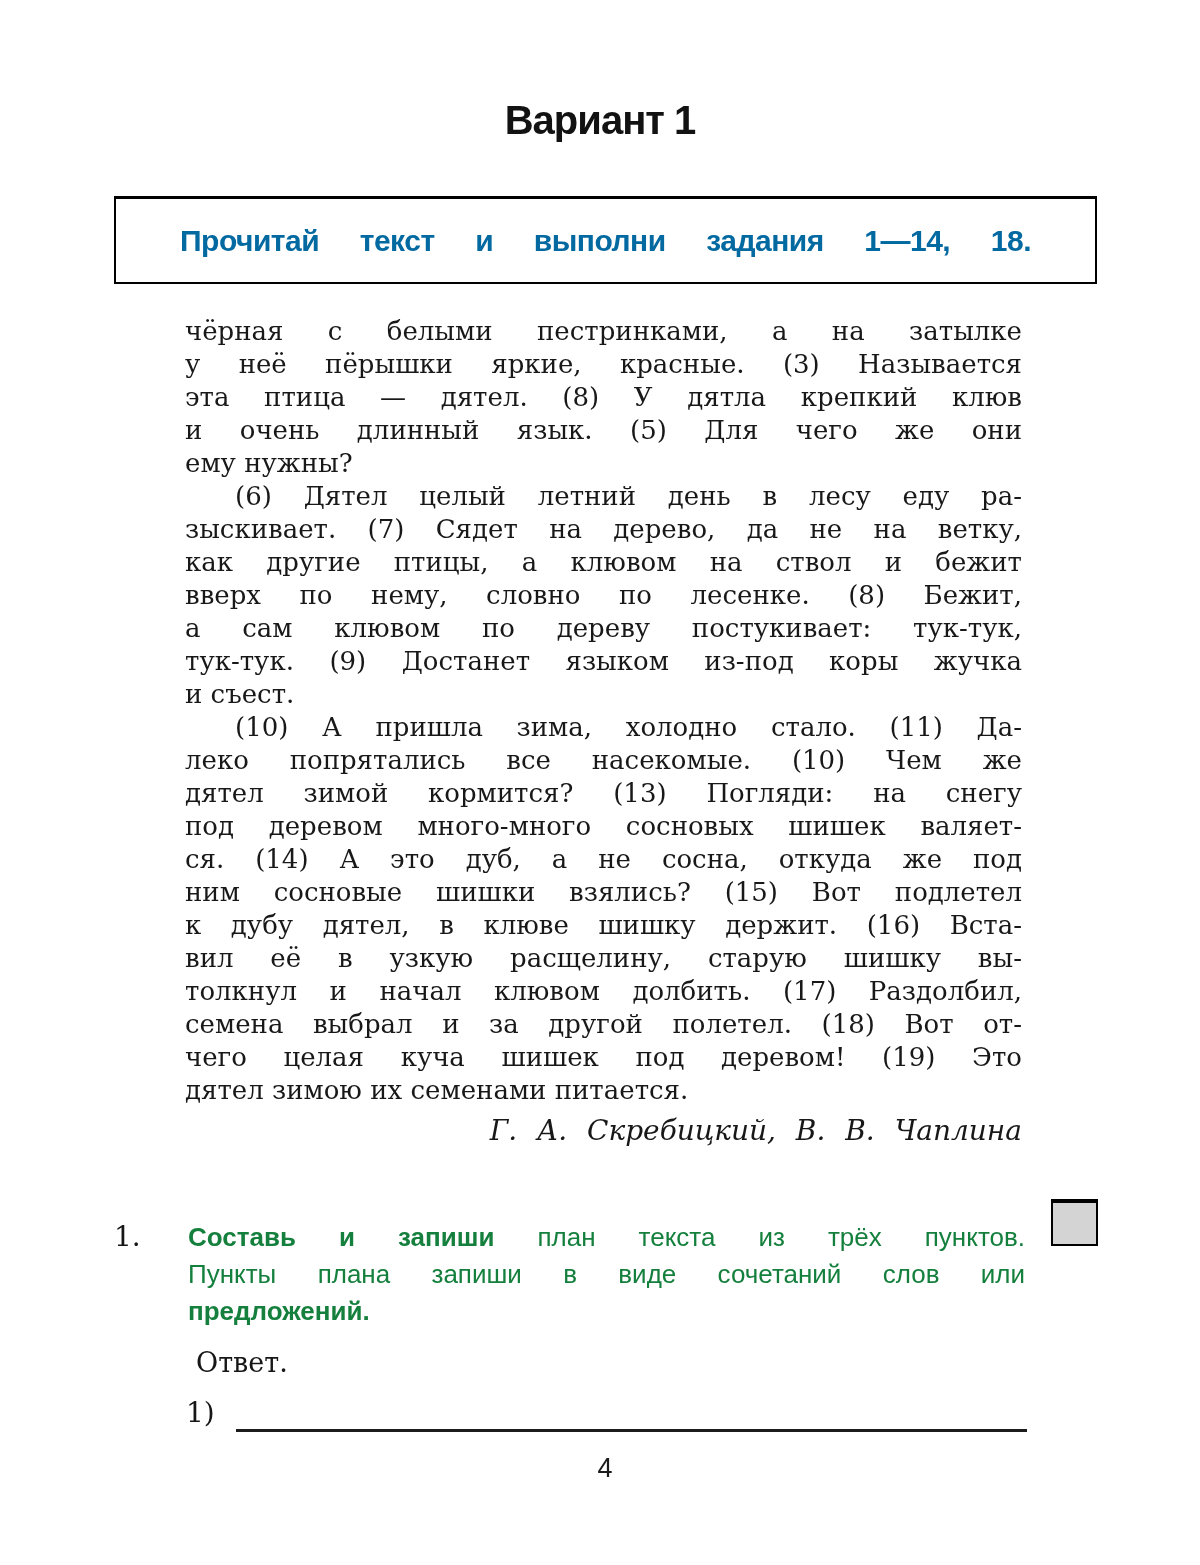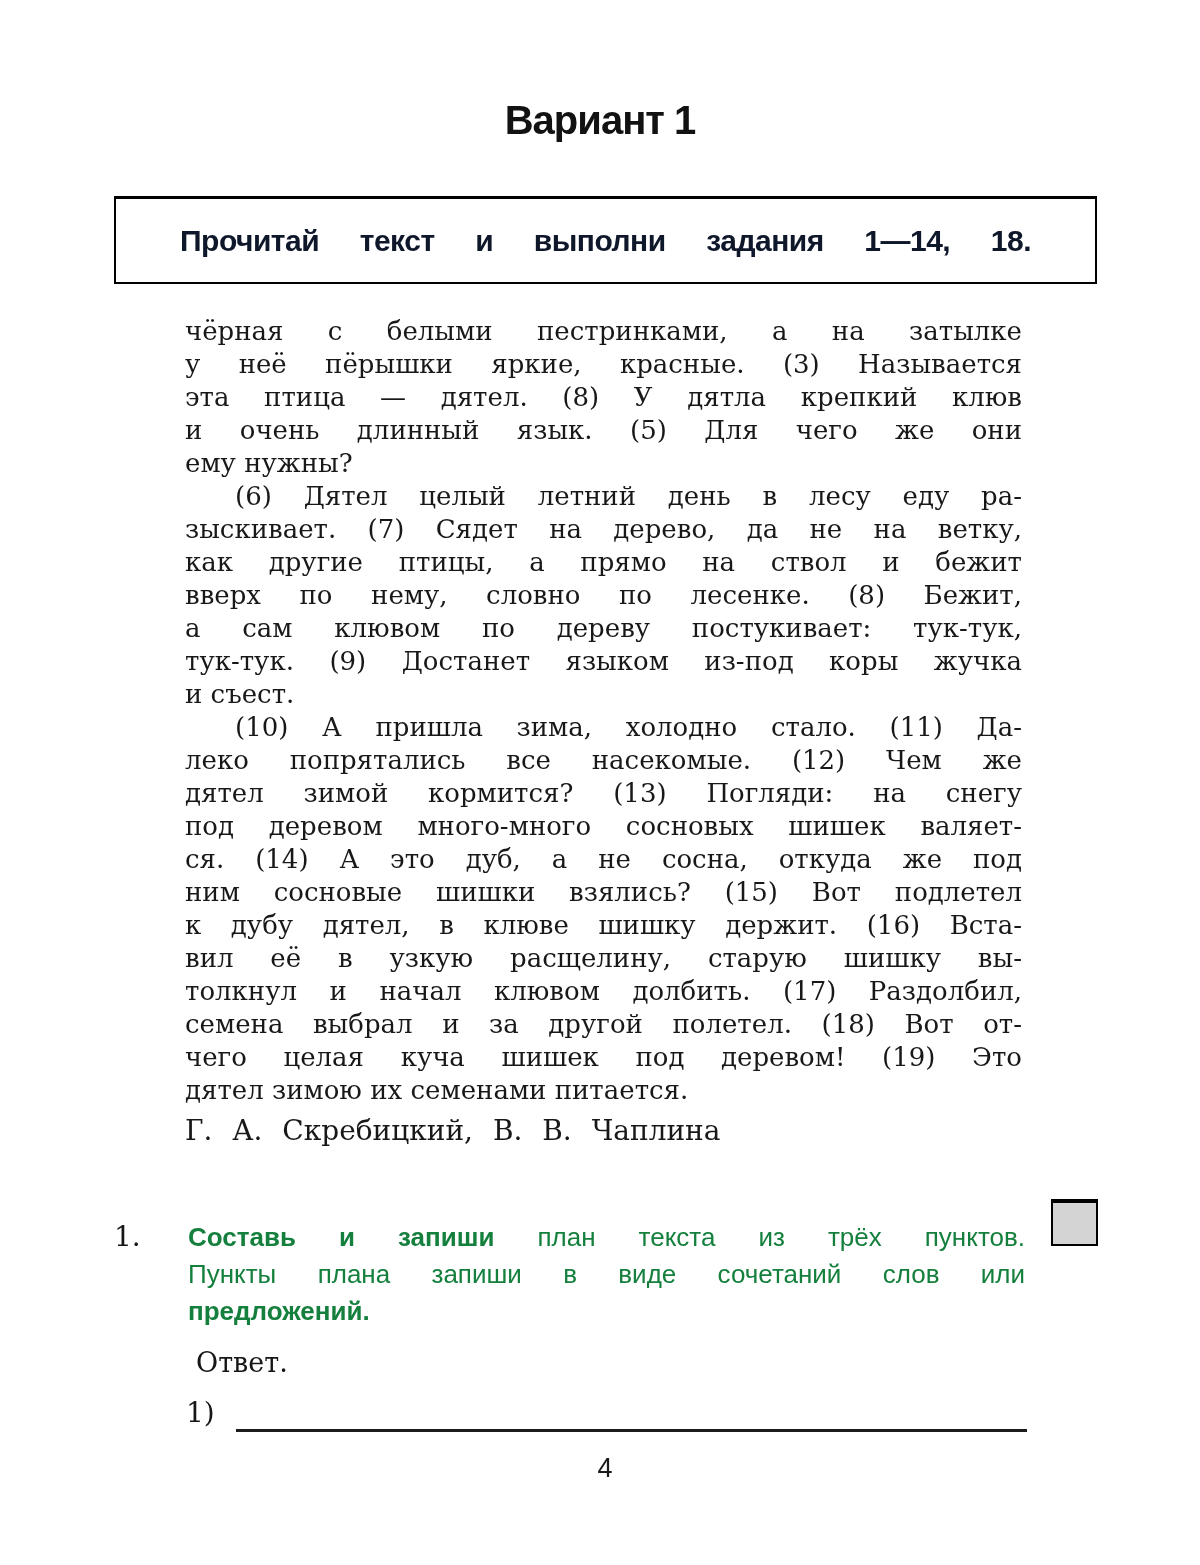--- a/index.html
+++ b/index.html
@@ -36,38 +36,40 @@
   }
   .instruction-text {
     width: 100%;
     padding: 0 64px;
     font-family: "Liberation Sans", sans-serif;
     font-weight: bold;
     font-size: 30px;
     letter-spacing: -0.5px;
     text-align: justify;
     text-align-last: justify;
-    color: #0f172a;
+    color: #0369a1;
   }
 
   
   .reading {
     position: absolute;
     left: 185px; top: 315px;
     width: 837px;
     font-family: "DejaVu Serif", serif;
     font-size: 26px;
     line-height: 33px;
     color: #181818;
   }
   .rline { text-align: justify; text-align-last: justify; }
   .rline.par-first { text-indent: 50px; }
   .rline.par-last { text-align-last: left; }
   .attribution {
     margin-top: 7px;
+    text-align: right;
+    font-style: italic;
     font-size: 28px;
     word-spacing: 11px;
   }
 
   
   .task-number {
     position: absolute;
     left: 114px; top: 1220px;
     font-family: "DejaVu Serif", serif;
     font-size: 28px;
@@ -138,27 +140,27 @@
 
   <div class="reading">
     <div id="reading-lines">
         <div class="rline">чёрная с белыми пестринками, а на затылке</div>
         <div class="rline">у неё пёрышки яркие, красные. (3) Называется</div>
         <div class="rline">эта птица — дятел. (8) У дятла крепкий клюв</div>
         <div class="rline">и очень длинный язык. (5) Для чего же они</div>
         <div class="rline par-last">ему нужны?</div>
         <div class="rline par-first">(6) Дятел целый летний день в лесу еду ра-</div>
         <div class="rline">зыскивает. (7) Сядет на дерево, да не на ветку,</div>
-        <div class="rline">как другие птицы, а прямо на ствол и бежит</div>
+        <div class="rline">как другие птицы, а клювом на ствол и бежит</div>
         <div class="rline">вверх по нему, словно по лесенке. (8) Бежит,</div>
         <div class="rline">а сам клювом по дереву постукивает: тук-тук,</div>
         <div class="rline">тук-тук. (9) Достанет языком из-под коры жучка</div>
         <div class="rline par-last">и съест.</div>
         <div class="rline par-first">(10) А пришла зима, холодно стало. (11) Да-</div>
-        <div class="rline">леко попрятались все насекомые. (12) Чем же</div>
+        <div class="rline">леко попрятались все насекомые. (10) Чем же</div>
         <div class="rline">дятел зимой кормится? (13) Погляди: на снегу</div>
         <div class="rline">под деревом много-много сосновых шишек валяет-</div>
         <div class="rline">ся. (14) А это дуб, а не сосна, откуда же под</div>
         <div class="rline">ним сосновые шишки взялись? (15) Вот подлетел</div>
         <div class="rline">к дубу дятел, в клюве шишку держит. (16) Вста-</div>
         <div class="rline">вил её в узкую расщелину, старую шишку вы-</div>
         <div class="rline">толкнул и начал клювом долбить. (17) Раздолбил,</div>
         <div class="rline">семена выбрал и за другой полетел. (18) Вот от-</div>
         <div class="rline">чего целая куча шишек под деревом! (19) Это</div>
         <div class="rline par-last">дятел зимою их семенами питается.</div>

